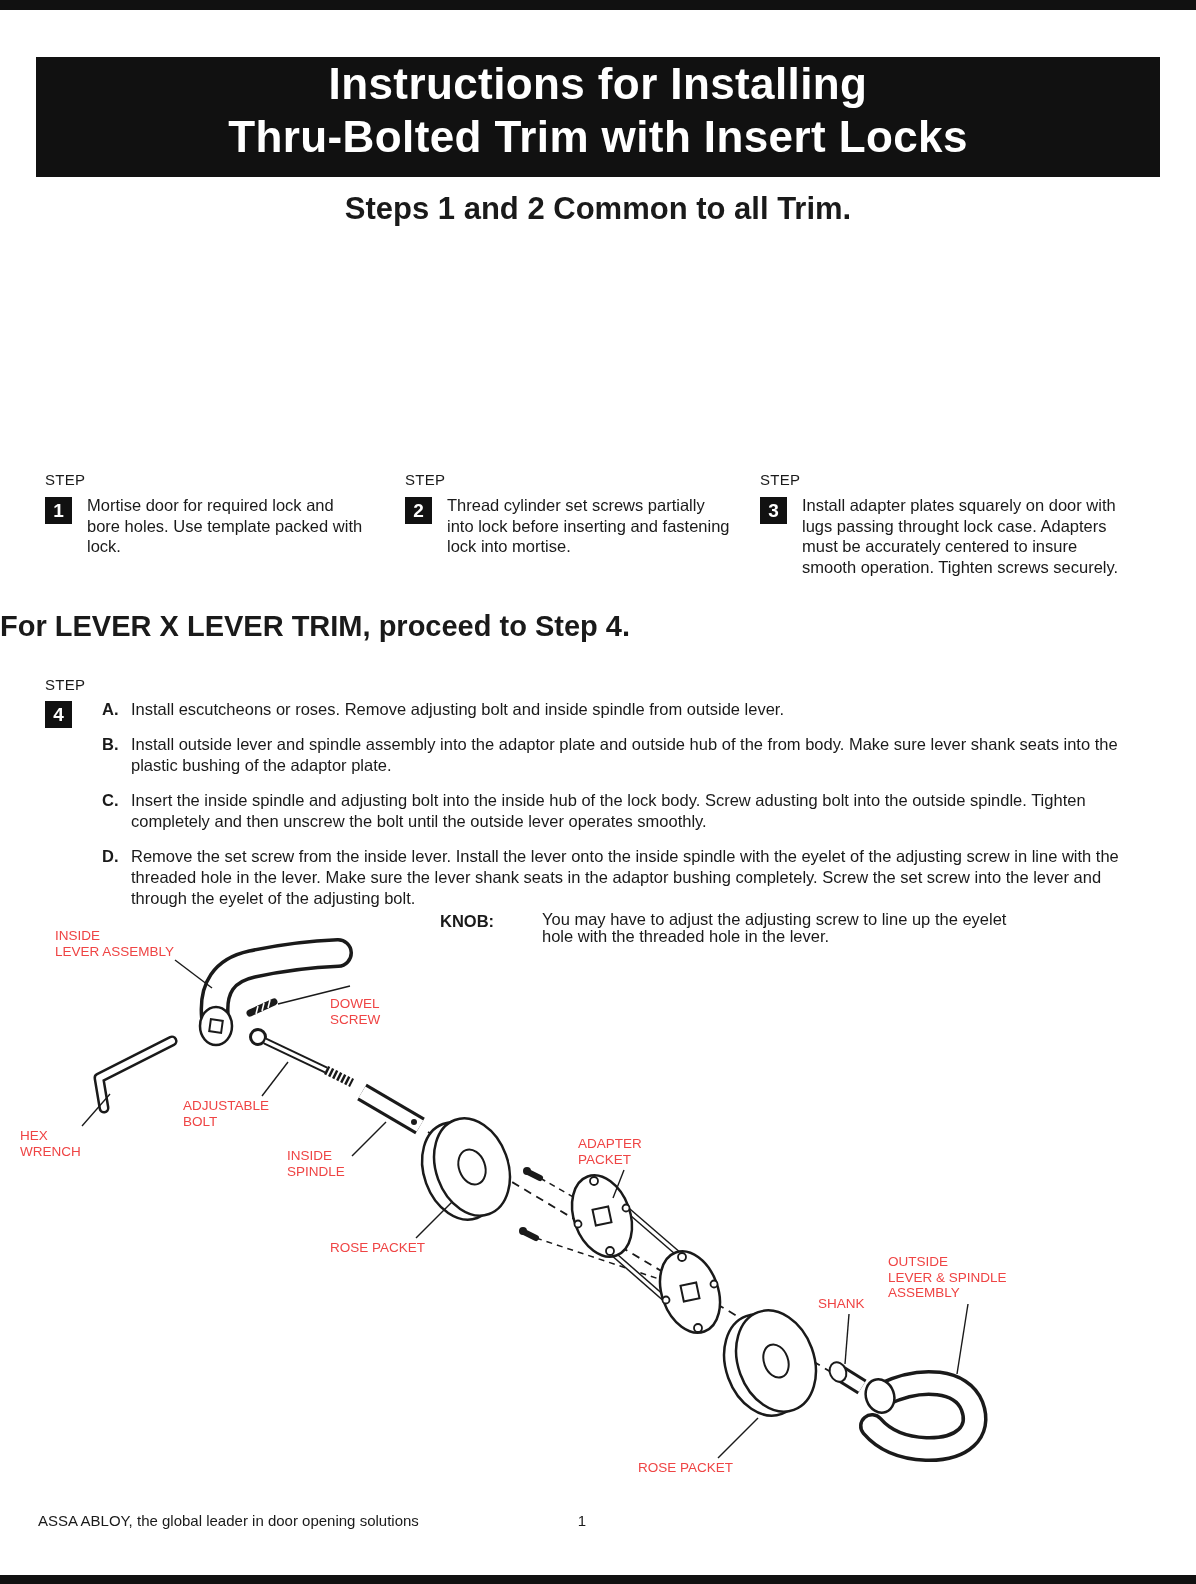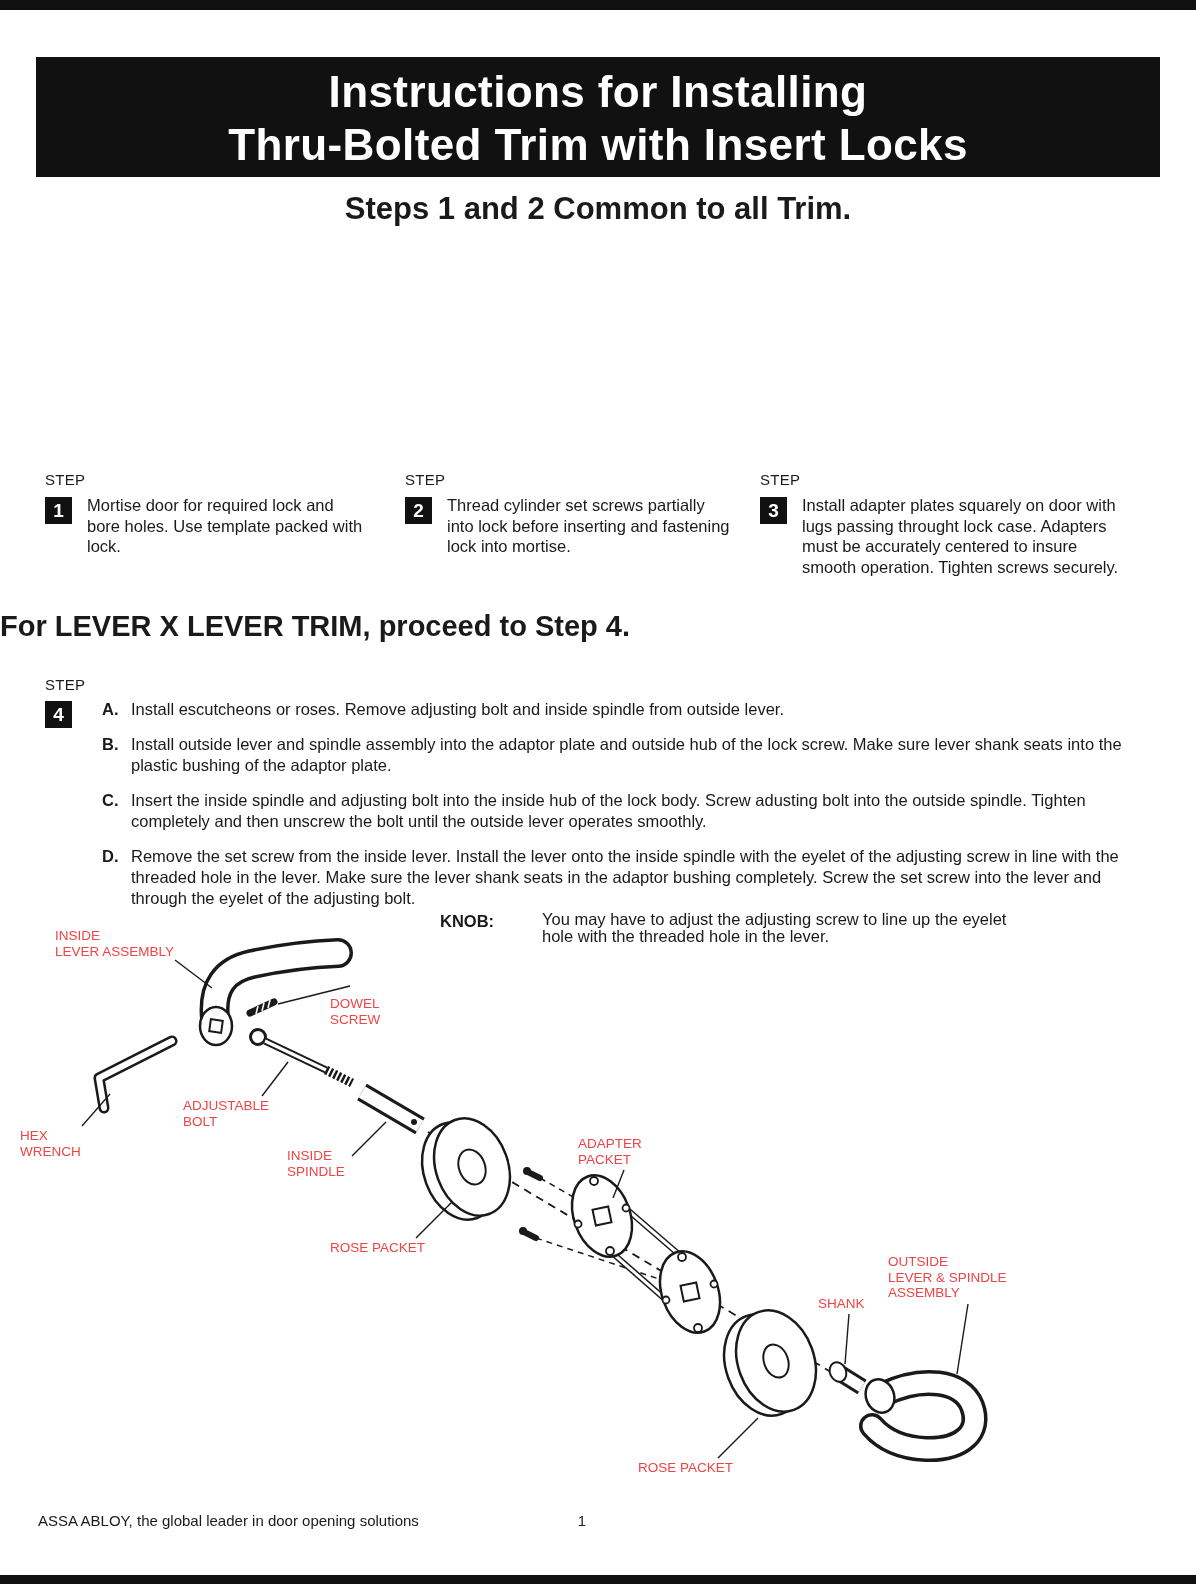--- a/index.html
+++ b/index.html
@@ -2,21 +2,21 @@
 <html><head>
 <meta charset="utf-8">
 <style>
   * { margin:0; padding:0; box-sizing:border-box; }
   html,body { background:#9a9a9a; }
   body { font-family:"Liberation Sans", sans-serif; }
   .page { position:relative; width:1196px; height:1584px; background:#ffffff; overflow:hidden; color:#1a1a1a; margin:0 auto; }
   .strip-top { position:absolute; left:0; top:0; width:100%; height:10px; background:#111; }
   .strip-bottom { position:absolute; left:0; top:1575px; width:100%; height:9px; background:#111; }
 
-  .banner { position:absolute; left:36px; top:57px; width:1124px; height:120px; background:#111; color:#fff; text-align:center; padding-top:8px; }
+  .banner { position:absolute; left:36px; top:57px; width:1124px; height:120px; background:#111; color:#fff; text-align:center; }
   .banner-line { font-size:44px; font-weight:bold; line-height:53px; letter-spacing:0.4px; }
 
   .subtitle { position:absolute; left:0; top:191px; width:100%; text-align:center; font-size:31px; font-weight:bold; }
 
   .step-col { position:absolute; top:471px; }
   .col1 { left:45px; width:322px; }
   .col2 { left:405px; width:330px; }
   .col3 { left:760px; width:362px; }
   .step-label { font-size:15px; letter-spacing:0.3px; margin-bottom:7px; }
   .step-body { display:flex; align-items:flex-start; }
@@ -99,21 +99,21 @@
 
   <div class="step4">
     <div class="step-num">4</div>
     <div class="items">
       <div class="item">
         <span class="letter">A.</span>
         <span class="itext">Install escutcheons or roses. Remove adjusting bolt and inside spindle from outside lever.</span>
       </div>
       <div class="item">
         <span class="letter">B.</span>
-        <span class="itext">Install outside lever and spindle assembly into the adaptor plate and outside hub of the lock screw. Make sure lever shank seats into the plastic bushing of the adaptor plate.</span>
+        <span class="itext">Install outside lever and spindle assembly into the adaptor plate and outside hub of the from body. Make sure lever shank seats into the plastic bushing of the adaptor plate.</span>
       </div>
       <div class="item">
         <span class="letter">C.</span>
         <span class="itext">Insert the inside spindle and adjusting bolt into the inside hub of the lock body. Screw adusting bolt into the outside spindle. Tighten completely and then unscrew the bolt until the outside lever operates smoothly.</span>
       </div>
       <div class="item">
         <span class="letter">D.</span>
         <span class="itext">Remove the set screw from the inside lever. Install the lever onto the inside spindle with the eyelet of the adjusting screw in line with the threaded hole in the lever. Make sure the lever shank seats in the adaptor bushing completely. Screw the set screw into the lever and through the eyelet of the adjusting bolt.</span>
       </div>
     </div>

